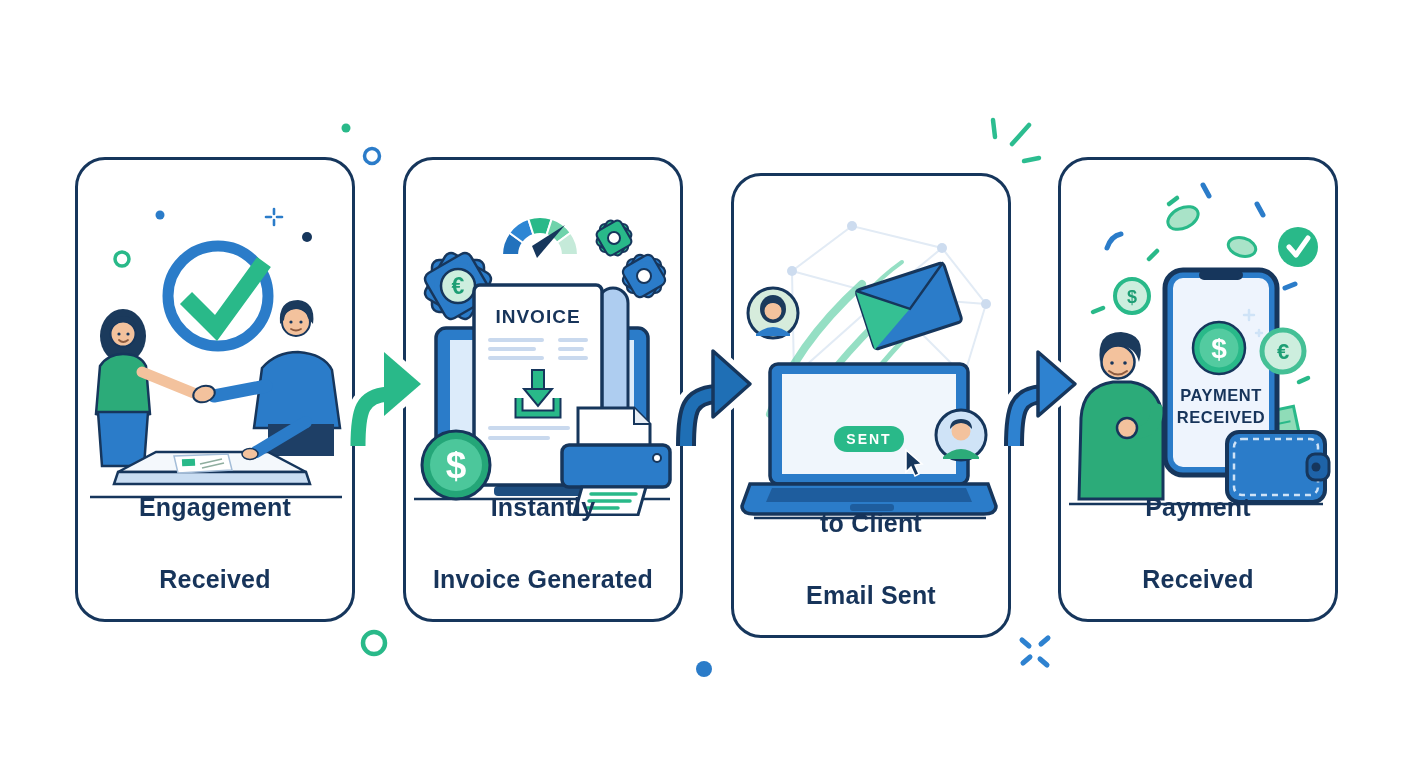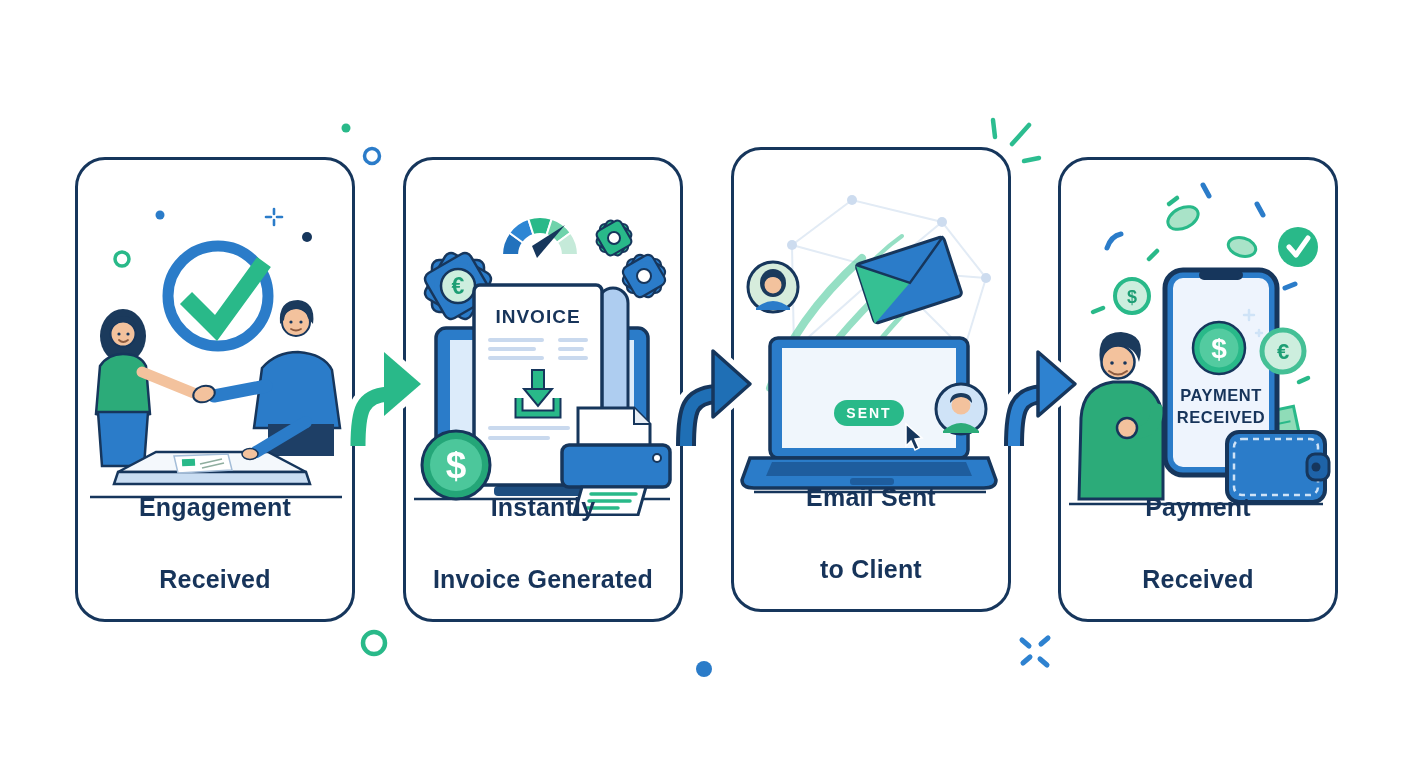--- a/index.html
+++ b/index.html
@@ -172,21 +172,21 @@
             <line x1="181" y1="348" x2="212" y2="348"></line>
         </g>
       </g>
     </svg>
     <div class="title">
       <span>Instantly</span>
       <span>Invoice Generated</span>
     </div>
   </div>
 
-  <div class="card" style="left:731px;top:147px;">
+  <div class="card" style="left:731px;top:173px;">
     <svg class="illus" width="274" height="356" viewBox="0 0 274 356">
 
       <g stroke="#e2ebf5" stroke-width="2" fill="none">
         <polyline points="58,95 118,50 208,72 252,128 230,200"></polyline>
         <polyline points="58,95 150,120 208,72"></polyline>
         <polyline points="150,120 252,128"></polyline>
         <polyline points="58,95 60,200 150,120"></polyline>
         <polyline points="150,120 230,200"></polyline>
       </g>
       <g>
@@ -236,22 +236,22 @@
       <g>
         <circle cx="227" cy="259" r="25" fill="#cfe3f7" stroke="#16365c" stroke-width="3"></circle>
         <circle cx="227" cy="255" r="9.5" fill="#f3c29d"></circle>
         <path d="M216,253 Q216,243 227,243 Q238,243 238,253 Q233,247 227,247 Q221,247 216,253 Z" fill="#1b3a5c"></path>
         <path d="M209,281 Q227,265 245,281 L245,283 L209,283 Z" fill="#2cab79"></path>
       </g>
 
       <line x1="20" y1="342" x2="252" y2="342" stroke="#16365c" stroke-width="2.5"></line>
     </svg>
     <div class="title">
+      <span>to Client</span>
       <span>Email Sent</span>
-      <span>to Client</span>
     </div>
   </div>
 
   <div class="card" style="left:1058px;top:157px;">
     <svg class="illus" width="274" height="356" viewBox="0 0 274 356">
 
       <g stroke-linecap="round">
         <path d="M46,88 Q50,76 60,74" fill="none" stroke="#2b7cc9" stroke-width="5"></path>
         <line x1="88" y1="99" x2="96" y2="91" stroke="#29b989" stroke-width="4.5"></line>
         <line x1="142" y1="25" x2="148" y2="36" stroke="#2b7cc9" stroke-width="5"></line>

